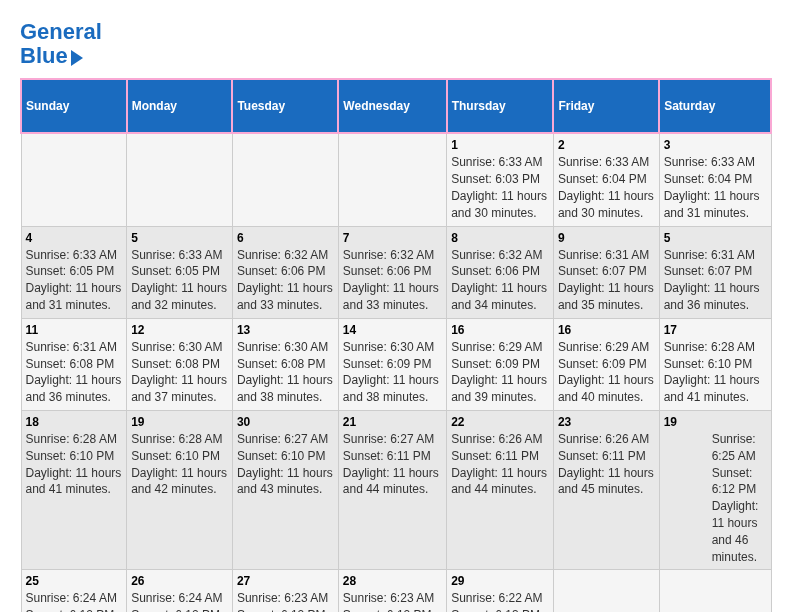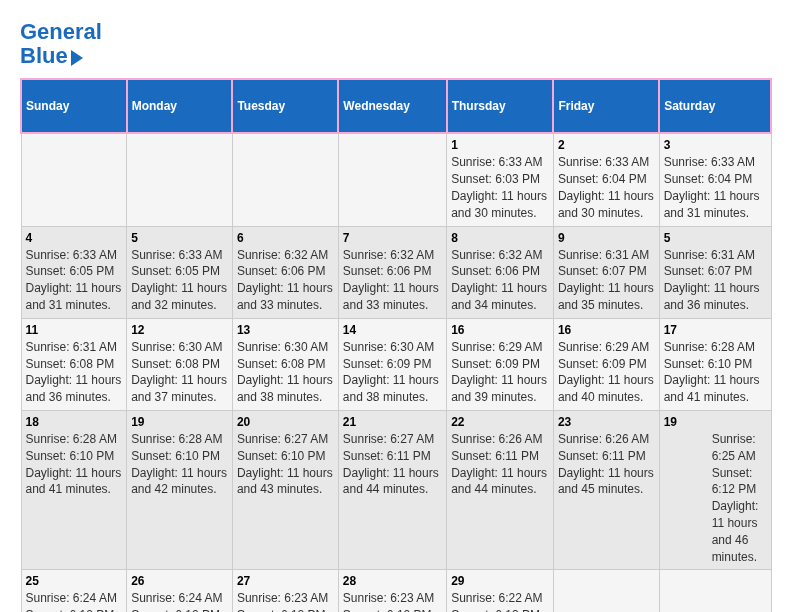--- a/index.html
+++ b/index.html
@@ -245,21 +245,21 @@
 Sunset: 6:10 PM
 Daylight: 11 hours and 41 minutes.</div>
         </td>
         <td>
           <div class="day-num">19</div>
           <div class="day-info" style="white-space: pre-line;">Sunrise: 6:28 AM
 Sunset: 6:10 PM
 Daylight: 11 hours and 42 minutes.</div>
         </td>
         <td>
-          <div class="day-num">20</div>
+          <div class="day-num">30</div>
           <div class="day-info" style="white-space: pre-line;">Sunrise: 6:27 AM
 Sunset: 6:10 PM
 Daylight: 11 hours and 43 minutes.</div>
         </td>
         <td>
           <div class="day-num">21</div>
           <div class="day-info" style="white-space: pre-line;">Sunrise: 6:27 AM
 Sunset: 6:11 PM
 Daylight: 11 hours and 44 minutes.</div>
         </td>

